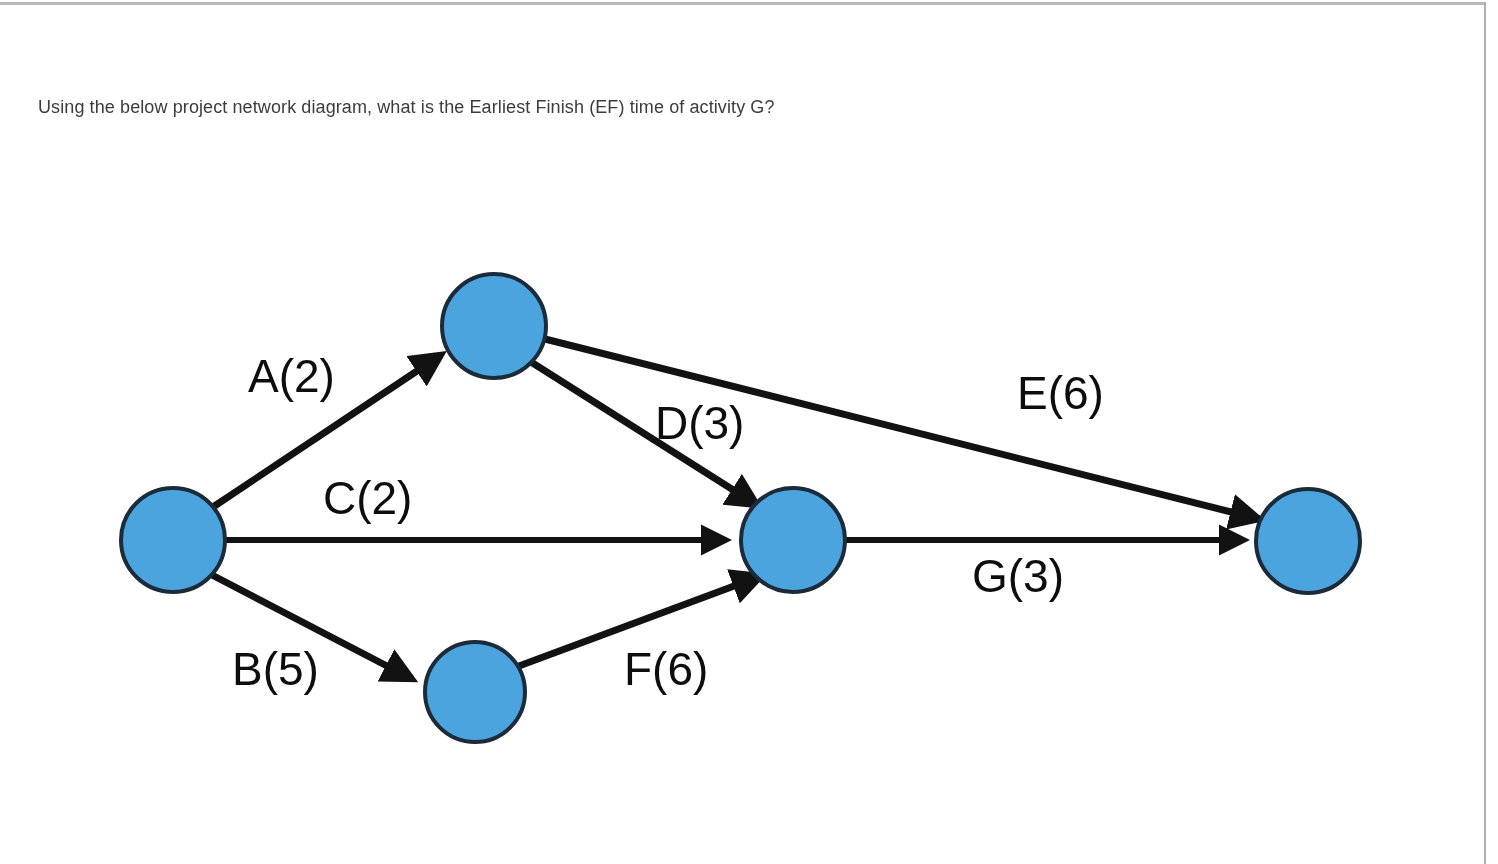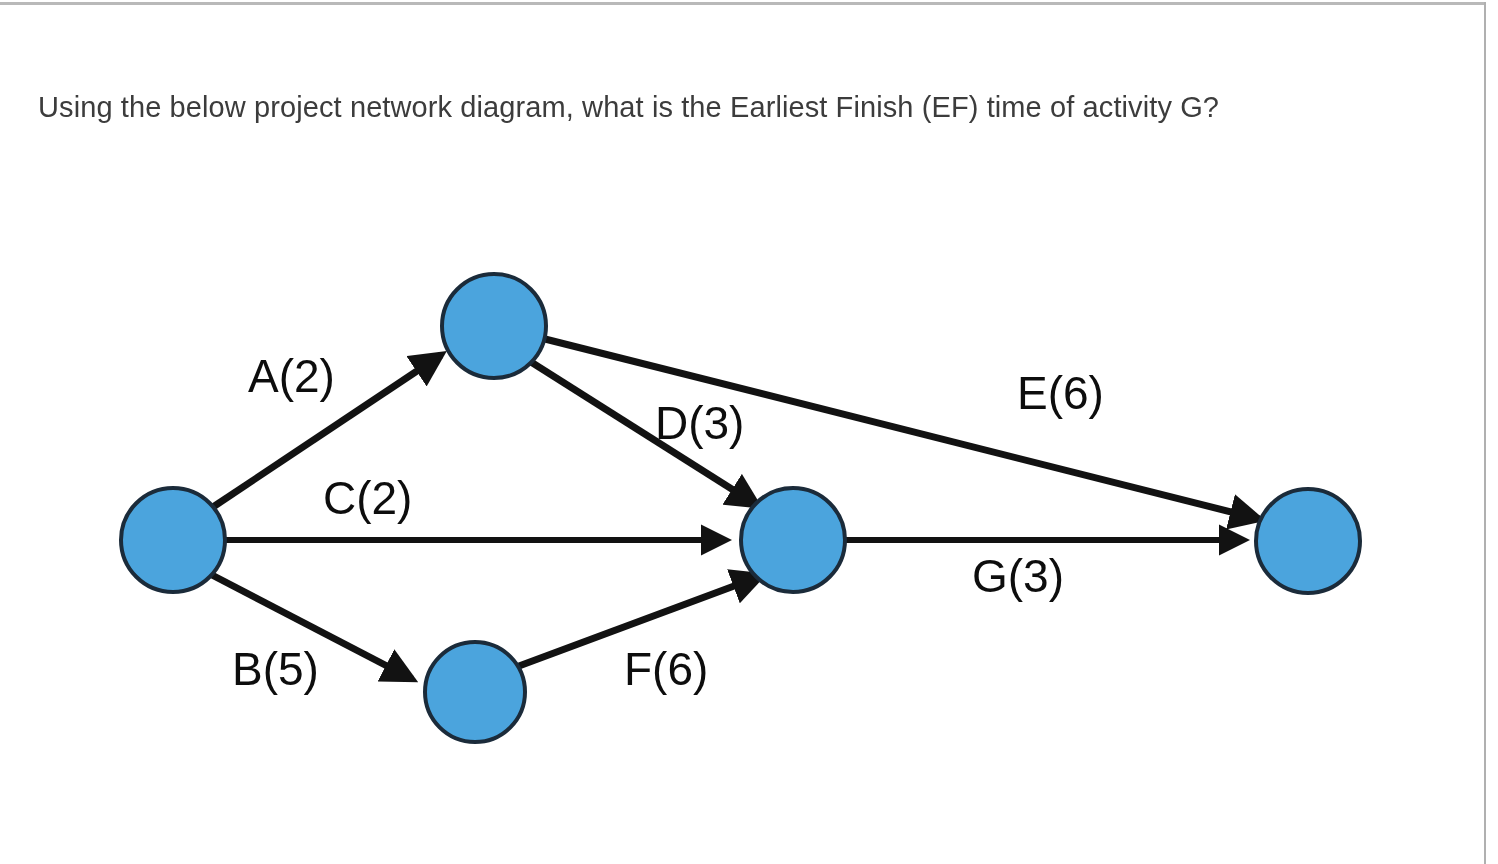--- a/index.html
+++ b/index.html
@@ -38,21 +38,21 @@
     background: #b0b0b0;
   }
   #question-block {
     position: absolute;
     left: 38px;
     top: 82px;
     width: 1330px;
   }
   .q-line {
     color: #3c3c3c;
-    font-size: 29px;
+    font-size: 18px;
     line-height: 51px;
     letter-spacing: 0.1px;
     white-space: pre-wrap;
   }
   .q-para + .q-para {
     margin-top: 26px;
   }
   #diagram-wrap {
     position: absolute;
     left: 0;

